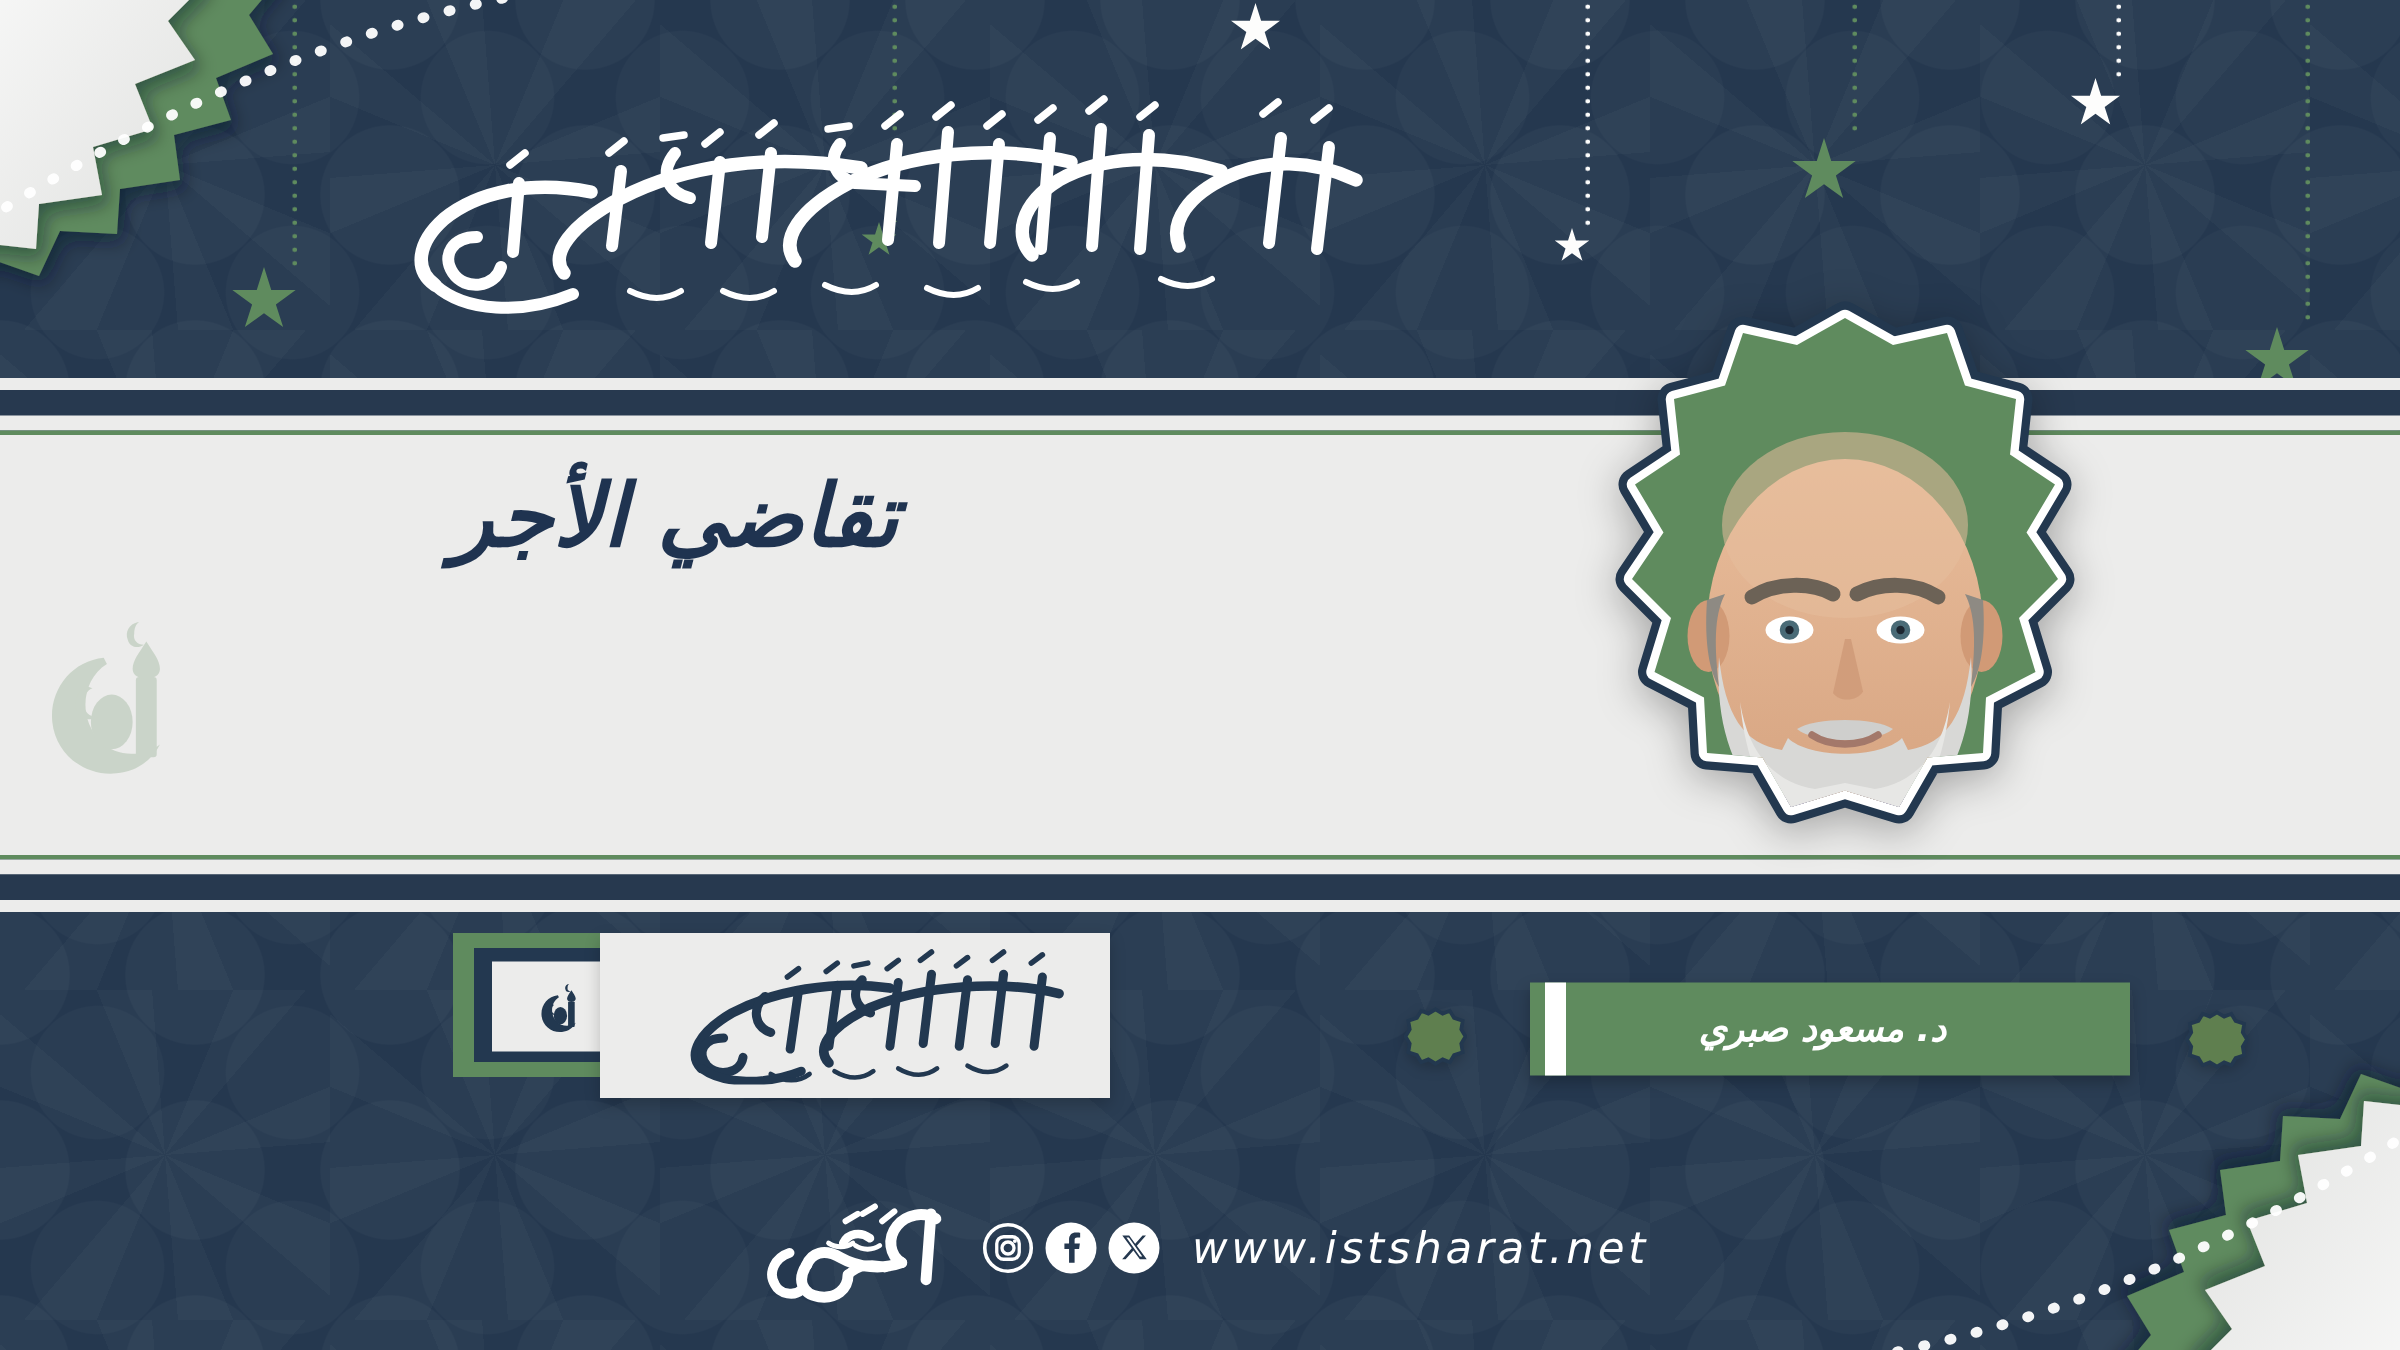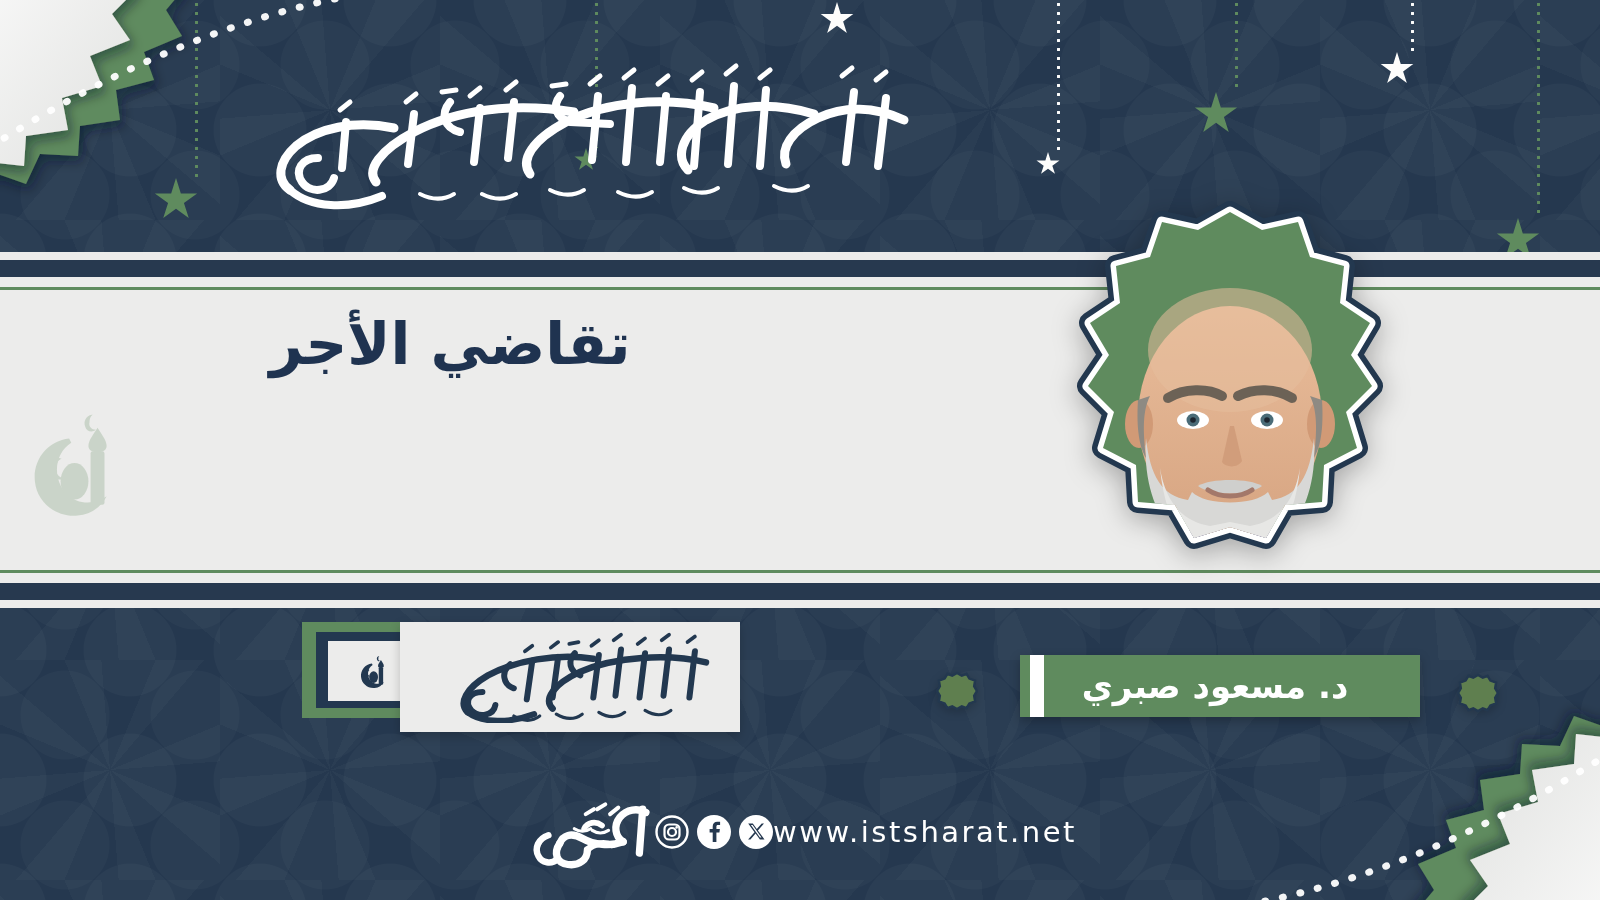--- a/index.html
+++ b/index.html
@@ -1,21 +1,21 @@
 <!DOCTYPE html>
 <html lang="ar" dir="rtl"><head>
 <meta charset="utf-8">
 <style>
   * { margin:0; padding:0; box-sizing:border-box; }
   html,body { width:1600px; height:900px; overflow:hidden; background:#25384f; }
   body { font-family:"DejaVu Sans","Liberation Sans",sans-serif; }
 
   #poster{
     position:relative; width:1600px; height:900px;
-    background:#25384f; overflow:hidden;
+    background:#25384f; overflow:hidden;font-style:italic;
   }
 
   
   .bg-pattern{
     position:absolute; inset:0;
     background-image:
       radial-gradient(circle at 0 0,      rgba(255,255,255,.035) 0 46px, transparent 47px),
       radial-gradient(circle at 100% 0,   rgba(255,255,255,.035) 0 46px, transparent 47px),
       radial-gradient(circle at 0 100%,   rgba(255,255,255,.035) 0 46px, transparent 47px),
       radial-gradient(circle at 100% 100%,rgba(255,255,255,.035) 0 46px, transparent 47px),
@@ -117,21 +117,21 @@
     position:absolute; left:1020px; top:655px; width:400px; height:62px;
     display:flex; align-items:center; justify-content:center;
     background:#5f8b5e;
     box-shadow:0 4px 10px rgba(0,0,0,.25);
   }
   .name-plate::before{
     content:""; position:absolute; left:10px; top:0; bottom:0; width:14px;
     background:#ffffff;
   }
   .name-plate .nm{
-    color:#ffffff; font-size:34px; font-weight:bold; direction:rtl;
+    color:#ffffff; font-size:24px; font-weight:bold; direction:rtl;
     letter-spacing:1px; padding-right:10px;
   }
 
   
   .badge{
     position:absolute; left:302px; top:622px; width:438px; height:118px;
   }
   .badge-green{
     position:absolute; left:0; top:0; width:160px; height:96px; background:#5f8b5e;
   }
@@ -147,21 +147,21 @@
     position:absolute; left:98px; top:0; width:340px; height:110px;
     background:#ececeb;
     display:flex; align-items:center; justify-content:center;
     box-shadow:0 4px 10px rgba(0,0,0,.2);
   }
   .badge-text-box svg{ width:96%; height:84%; }
 
   
   .footer{
     position:absolute; left:0; right:0; bottom:28px; height:80px;
-    display:flex; align-items:center; justify-content:center; 
+    display:flex; align-items:center; justify-content:center; gap:22px;
     direction:ltr;
   }
   .footer-logo{ width:132px; height:78px; }
   .socials{ display:flex; align-items:center; gap:8px; }
   .soc{
     width:34px; height:34px; border-radius:50%;
     display:flex; align-items:center; justify-content:center;
   }
   .soc.filled{ background:#ffffff; color:#25384f; }
   .soc.outline{ background:transparent; color:#ffffff; }

